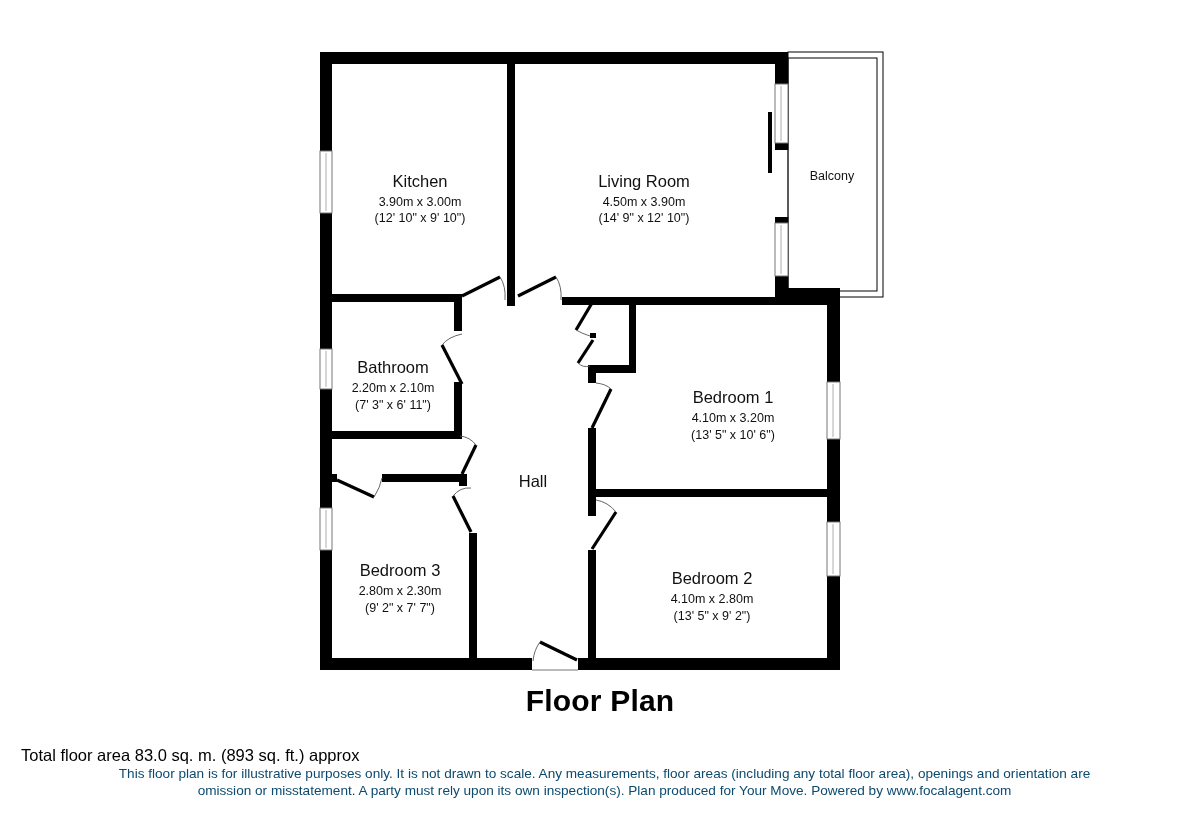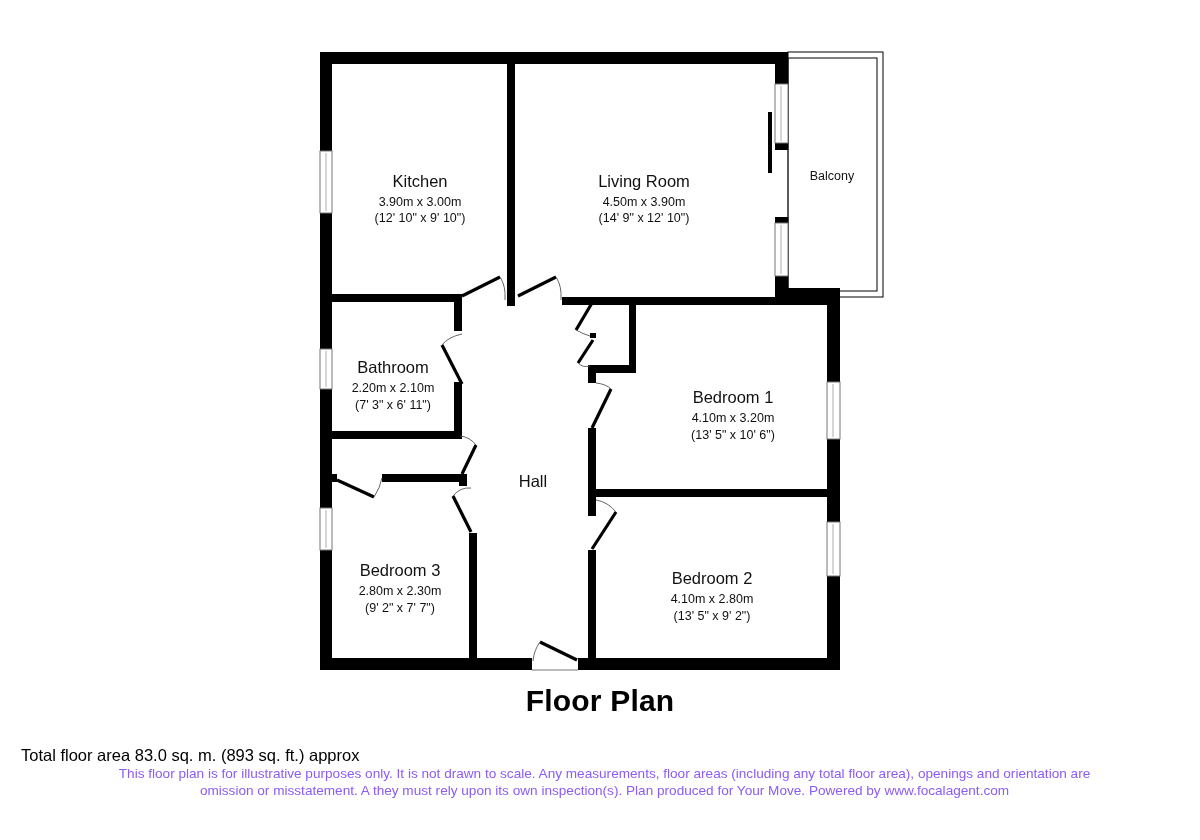--- a/index.html
+++ b/index.html
@@ -8,21 +8,21 @@
   .wall { fill:#000; }
   .thin { stroke:#000; stroke-width:1; fill:none; }
   .door { stroke:#000; stroke-width:3.2; fill:none; stroke-linecap:butt; }
   .arc { stroke:#555; stroke-width:0.9; fill:none; }
   .win { fill:#fff; stroke:#777; stroke-width:1; }
   .winline { stroke:#999; stroke-width:0.8; }
   .rname { font-family:"Liberation Sans", sans-serif; font-size:16.5px; fill:#111; text-anchor:middle; }
   .rdim { font-family:"Liberation Sans", sans-serif; font-size:12.5px; fill:#111; text-anchor:middle; }
   .title { position:absolute; left:0; width:1200px; top:684px; text-align:center; font-size:30px; font-weight:bold; letter-spacing:0.2px; }
   .area { position:absolute; left:21px; top:746px; font-size:16.5px; color:#000000; }
-  .disclaimer { position:absolute; left:22px; width:1165px; top:765px; text-align:center; font-size:13.6px; line-height:17px; color:#8b5cf6; }
+  .disclaimer { position:absolute; left:22px; width:1165px; top:765px; text-align:center; font-size:13.6px; line-height:17px; color:#0c4a6e; }
 </style>
 </head>
 <body>
 
 <svg id="plan" viewBox="0 0 1200 700" xmlns="http://www.w3.org/2000/svg">
 
   <g>
     <rect x="788" y="52" width="95" height="245" class="thin"></rect>
     <rect x="788" y="58" width="89" height="233" class="thin"></rect>
   </g>
@@ -140,14 +140,14 @@
     <text class="rname" x="712" y="584">Bedroom 2</text>
     <text class="rdim" x="712" y="603">4.10m x 2.80m</text>
     <text class="rdim" x="712" y="620">(13' 5" x 9' 2")</text>
   </g>
 </svg>
 
 <div class="title">Floor Plan</div>
 <div class="area">Total floor area 83.0 sq. m. (893 sq. ft.) approx</div>
 <div class="disclaimer">
   <div>This floor plan is for illustrative purposes only. It is not drawn to scale. Any measurements, floor areas (including any total floor area), openings and orientation are</div>
-  <div>omission or misstatement. A they must rely upon its own inspection(s). Plan produced for Your Move. Powered by www.focalagent.com</div>
+  <div>omission or misstatement. A party must rely upon its own inspection(s). Plan produced for Your Move. Powered by www.focalagent.com</div>
 </div>
 
 </body></html>

